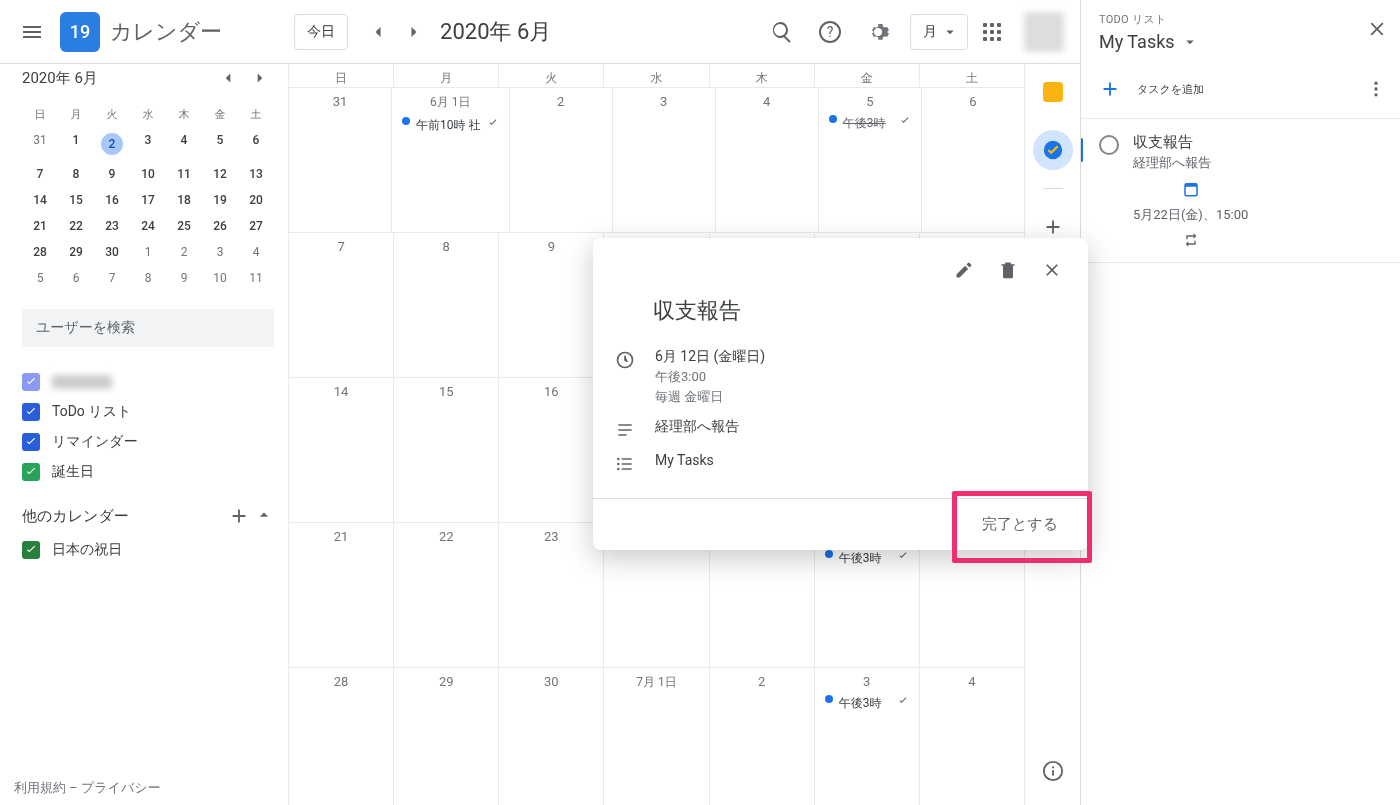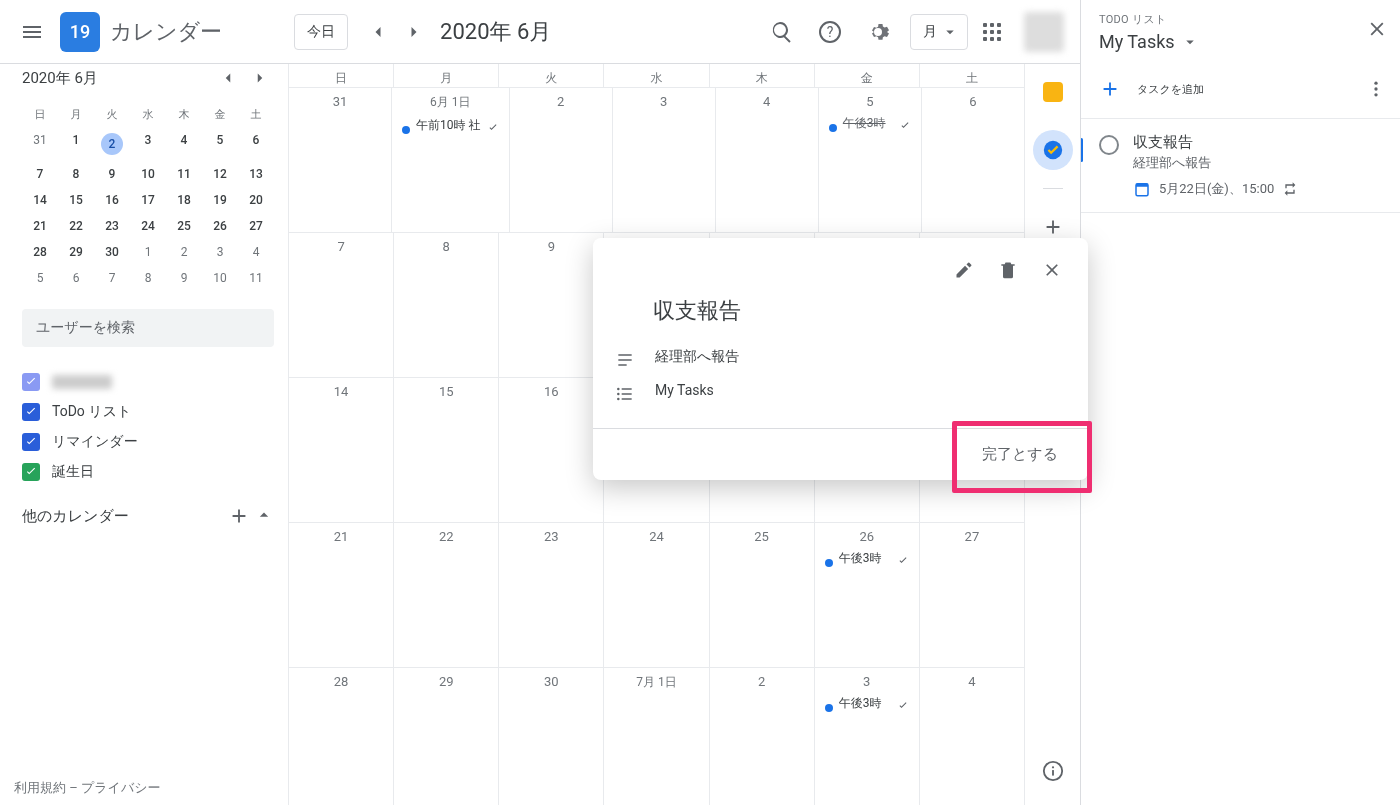--- a/index.html
+++ b/index.html
@@ -44,21 +44,21 @@
 .footer-links { position: absolute; bottom: 8px; left: 14px; font-size: 13px; color: #70757a;}
 
 
 .main { flex: 1; padding-top: 64px; position: relative; }
 .grid-head, .grid-row { display: grid; grid-template-columns: repeat(7,1fr); }
 .grid-head div { text-align: center; font-size: 12px; color: #70757a; padding: 6px 0 0 0; border-left: 1px solid #e8eaed; }
 .grid-row { height: 145px; }
 .cell { border-top: 1px solid #e8eaed; border-left: 1px solid #e8eaed; padding: 6px 4px 0 4px; font-size: 13px; }
 .cell .date { text-align: center; color: #70757a; margin-bottom: 4px; font-size: 13px;}
 .cell .date.month { font-size: 12px;}
-.event { display:flex; align-items:flex-end; gap:6px; font-size: 12px; padding: 2px 6px; cursor:pointer; white-space:nowrap; overflow:hidden;}
+.event { display:flex; align-items:flex-start; gap:6px; font-size: 12px; padding: 2px 6px; cursor:pointer; white-space:nowrap; overflow:hidden;}
 .event.sel { background:#fff; box-shadow: 0 1px 3px rgba(0,0,0,.25); border-radius:4px;}
 .dot { width:8px; height:8px; border-radius:50%; background:#1a73e8; flex-shrink:0;}
 .strike { text-decoration: line-through; color:#5f6368;}
 .check-small { width:12px; height:12px; margin-left:auto;}
 .check-small svg { width:12px; height:12px; fill:#5f6368;}
 
 
 .popup { position: absolute; left: 305px; top: 238px; width: 495px; background:#fff; border-radius: 8px; box-shadow: 0 8px 28px rgba(0,0,0,.22); padding: 10px 14px 14px 14px; z-index:10;}
 .popup-actions { display:flex; justify-content:flex-end; gap:0;}
 .popup-title { font-size: 22px; margin: 4px 0 16px 46px; color:#3c4043;}
@@ -84,21 +84,21 @@
 .tasks-sub { font-size: 11px; color:#70757a; letter-spacing:.3px;}
 .tasks-close { position:absolute; top:18px; right:12px; cursor:pointer; color:#5f6368;}
 .tasks-title { font-size: 18px; display:flex; align-items:center; gap:6px; margin-top:4px;}
 .tasks-add { display:flex; align-items:center; justify-content:space-between; padding: 18px 14px 18px 18px; border-bottom:1px solid #e8eaed;}
 .tasks-add-btn { display:flex; align-items:center; gap:16px; font-size:11px; color:#3c4043; cursor:pointer;}
 .plus-blue svg{ width:22px; height:22px; fill:#1a73e8;}
 .task-item { display:flex; gap:14px; padding: 14px 18px; border-bottom:1px solid #e8eaed;}
 .radio { width:20px; height:20px; border:2px solid #80868b; border-radius:50%; flex-shrink:0; margin-top:2px; cursor:pointer;}
 .task-body .t-title { font-size:15px; color:#3c4043;}
 .task-body .t-sub { font-size:13px; color:#5f6368; margin-top:2px;}
-.task-body .t-date { display:flex; align-items:center; gap:8px; font-size:13px; color:#5f6368; margin-top:8px;}
+.task-body .t-date { display:flex; align-items:center; gap:8px; font-size:13px; color:#5f6368; margin-top:8px;flex-direction:column;}
 .keep-icon{width:20px;height:20px;background:#f9b412;border-radius:4px;}
 svg{display:block;}
 </style>
 </head>
 <body>
 
 <div class="header">
   <div class="icon-btn">
     <svg width="24" height="24" viewBox="0 0 24 24">
         <path fill="#5f6368" d="M3 6h18v2H3zm0 5h18v2H3zm0 5h18v2H3z"></path>
@@ -267,20 +267,30 @@
       <span>他のカレンダー</span>
       <div class="actions">
         <svg width="22" height="22" viewBox="0 0 24 24">
             <path fill="#5f6368" d="M11 5h2v6h6v2h-6v6h-2v-6H5v-2h6z"></path>
           </svg>
         <svg width="20" height="20" viewBox="0 0 24 24">
             <path fill="#5f6368" d="M7 14l5-5 5 5z"></path>
           </svg>
       </div>
     </div>
+    <div class="cal-list" id="other-cal-list">
+        <div class="cal-item">
+          <div class="cb" style="background: rgb(39, 128, 59);">
+            <svg viewBox="0 0 24 24">
+              <path d="M9 16l-4-4 1.4-1.4L9 13.2l8.6-8.6L19 6z"></path>
+            </svg>
+          </div>
+          <span>日本の祝日</span>
+        </div>
+      </div>
     <div class="footer-links">利用規約 – プライバシー</div>
   </div>
 
   <div class="main">
     <div class="grid-head" id="grid-head">
         <div>日</div>
         <div>月</div>
         <div>火</div>
         <div>水</div>
         <div>木</div>
@@ -474,20 +484,33 @@
         <div class="icon-btn" style="width:44px;height:44px">
             <svg width="20" height="20" viewBox="0 0 24 24">
               <path fill="#5f6368" d="M19 6.4L17.6 5 12 10.6 6.4 5 5 6.4 10.6 12 5 17.6 6.4 19 12 13.4 17.6 19 19 17.6 13.4 12z"></path>
             </svg>
           </div>
       </div>
       <div class="popup-title">収支報告</div>
       <div class="popup-row">
         <div class="ico">
             <svg width="20" height="20" viewBox="0 0 24 24">
+              <circle cx="12" cy="12" r="9" fill="none" stroke="#5f6368" stroke-width="2"></circle>
+              <path stroke="#5f6368" stroke-width="2" d="M12 7v5l3 2"></path>
+            </svg>
+          </div>
+        <div class="txt">
+          <div>6月 12日 (金曜日)</div>
+          <div class="sub">午後3:00</div>
+          <div class="sub">毎週 金曜日</div>
+        </div>
+      </div>
+      <div class="popup-row">
+        <div class="ico">
+            <svg width="20" height="20" viewBox="0 0 24 24">
               <path stroke="#5f6368" stroke-width="2" d="M4 6h16M4 12h16M4 18h10"></path>
             </svg>
           </div>
         <div class="txt">経理部へ報告</div>
       </div>
       <div class="popup-row">
         <div class="ico">
             <svg width="20" height="20" viewBox="0 0 24 24">
               <path stroke="#5f6368" stroke-width="2" d="M8 6h12M8 12h12M8 18h12"></path>
               <circle cx="4" cy="6" r="1.5" fill="#5f6368"></circle>

